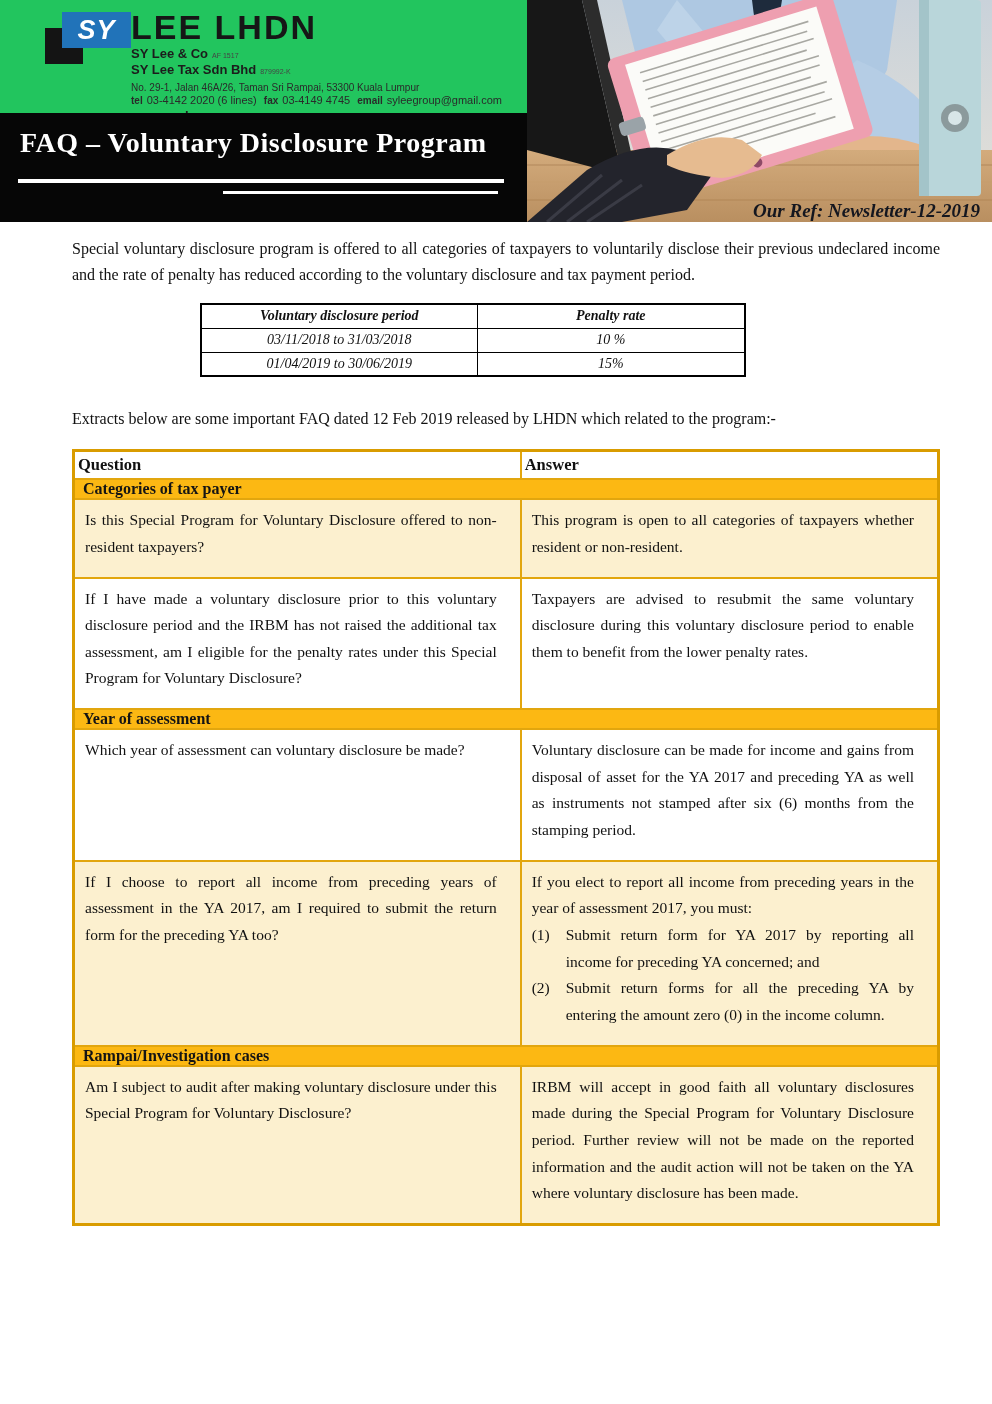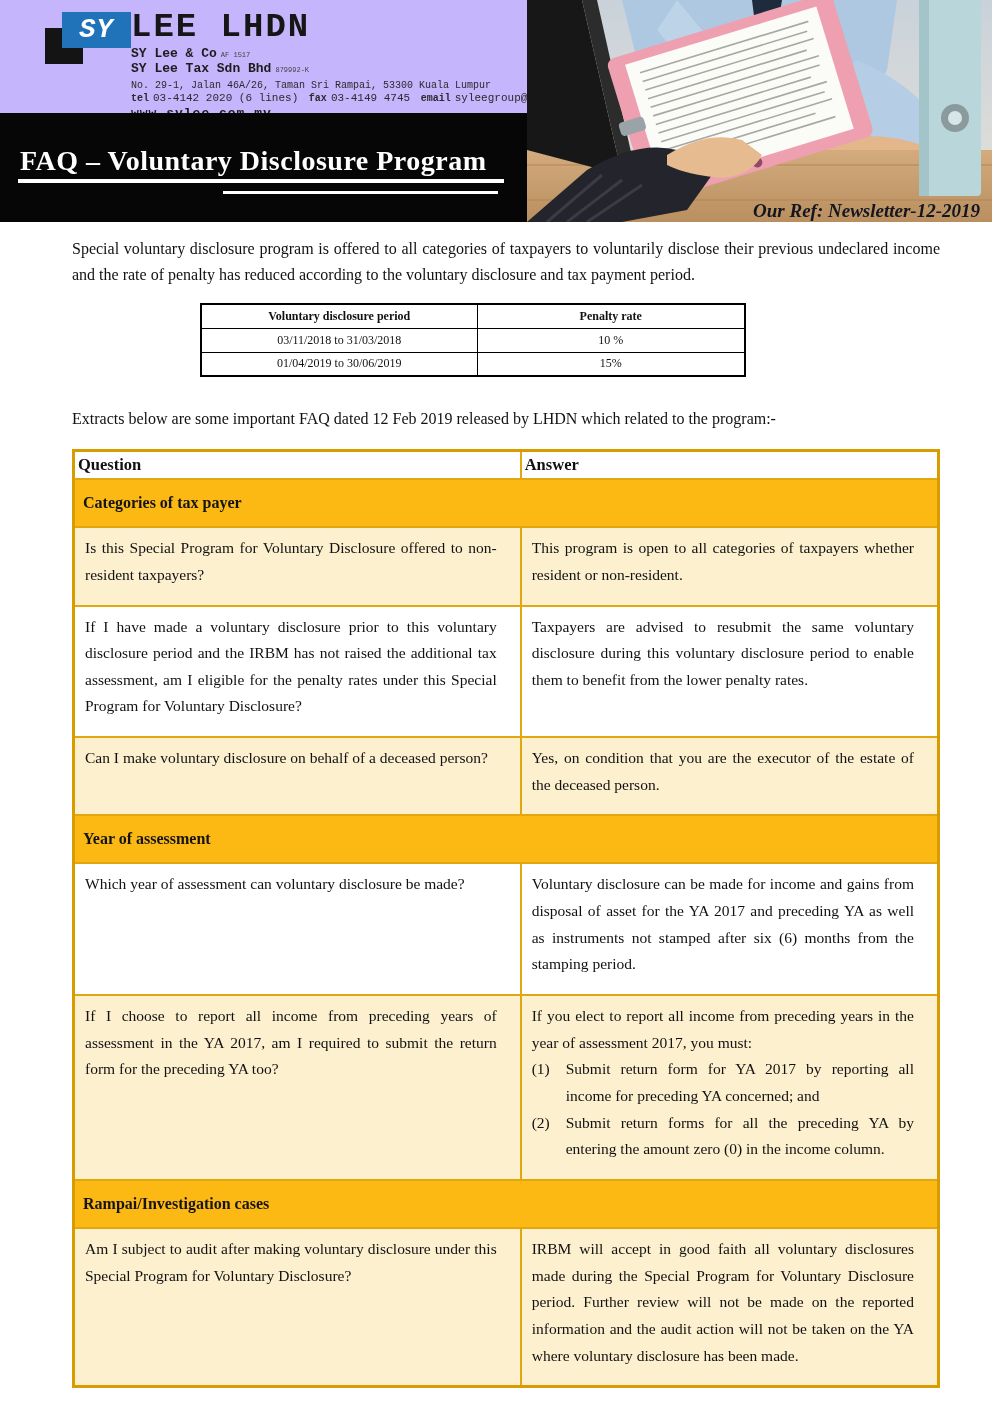--- a/index.html
+++ b/index.html
@@ -4,22 +4,22 @@
 <style>
   * { box-sizing: border-box; }
   html,body { margin:0; padding:0; background:#ffffff; }
   body {
     width:992px; height:1404px; position:relative; overflow:hidden;
     font-family:"Liberation Serif", serif; color:#111;
   }
   
   .masthead { position:relative; width:992px; height:222px; background:#060606; }
   .header-white {
-    position:absolute; left:0; top:0; width:527px; height:113px; background:#c4b5fd;
-    font-family:Liberation Mono, monospace;
+    position:absolute; left:0; top:0; width:527px; height:113px; background:#22c55e;
+    font-family:Liberation Sans, sans-serif;
   }
   .logo-mark { position:absolute; left:45px; top:12px; width:84px; height:50px; }
   .logo-black { position:absolute; left:0; top:16px; width:38px; height:36px; background:#141414; }
   .logo-blue {
     position:absolute; left:17px; top:0; width:69px; height:36px; background:#2173B9;
     color:#fff; font-weight:bold; font-size:27px; text-align:center; line-height:36px;
     font-style:italic; letter-spacing:1px;
   }
   .logo-text {
     position:absolute; left:131px; top:8px; font-size:34px; font-weight:800;
@@ -29,58 +29,58 @@
   .firm-line { font-size:13px; font-weight:bold; color:#1c1c1c; line-height:14px; }
   .firm-reg { font-size:7px; font-weight:normal; color:#444; margin-left:4px; }
   .address-line { font-size:10px; color:#2a2a2a; line-height:13px; margin-top:2px; white-space:nowrap; }
   .contact-line { font-size:11px; color:#2a2a2a; line-height:13px; white-space:nowrap; }
   .clabel { font-weight:bold; font-size:10px; }
   .csep { display:inline-block; width:4px; }
   .website-line { font-size:13px; font-weight:bold; color:#1c1c1c; letter-spacing:1px; margin-top:1px; }
   
   .banner { position:absolute; left:0; top:113px; width:527px; height:109px; background:#060606; }
   .banner-title {
-    margin:0; padding:32px 0 0 20px; color:#ffffff; font-size:28px; font-weight:bold;
+    margin:0; padding:14px 0 0 20px; color:#ffffff; font-size:28px; font-weight:bold;
     font-family:"Liberation Serif", serif; white-space:nowrap; letter-spacing:0.5px;
   }
   .rule1 { position:absolute; left:18px; top:66px; width:486px; height:4px; background:#ffffff; }
   .rule2 { position:absolute; left:223px; top:78px; width:275px; height:3px; background:#ffffff; }
   
   .photo { position:absolute; left:527px; top:0; width:465px; height:222px; overflow:hidden; }
   .photo svg { display:block; width:465px; height:222px; }
   .our-ref {
     position:absolute; right:12px; bottom:0; font-family:"Liberation Serif", serif;
     font-weight:bold; font-style:italic; font-size:19px; color:#14161f; white-space:nowrap;
   }
   
   main { padding:14px 52px 0 72px; }
   .intro { margin:0; font-size:16px; line-height:1.6; text-align:justify; }
   .penalty-table {
     margin:16px 0 0 128px; border-collapse:collapse; width:546px;
     border:2px solid #000; font-size:16px;
   }
   .penalty-table th, .penalty-table td {
-    border:1px solid #000; text-align:center; padding:2px 4px; height:24px; font-size:12px;
+    border:1px solid #000; text-align:center; padding:2px 4px; height:24px; font-size:14px;font-style:italic;
   }
   .penalty-table th { font-weight:bold; }
   .penalty-col1 { width:277px; }
   .penalty-col2 { width:269px; }
   .extracts { margin:30px 0 0 0; font-size:16px; line-height:1.5; }
   
   .faq-table {
     margin-top:18px; width:100%; border-collapse:collapse;
     border:3px solid #D99C00; font-size:15.5px;
   }
   .faq-table th {
     border:2px solid #E2A60E; background:#ffffff; font-size:16.5px; font-weight:bold;
     text-align:left; padding:3px; height:26px;
   }
   .faq-table td { border:2px solid #E2A60E; }
   .section-row td {
-    background:#FCB813; font-weight:bold; font-size:16px; padding:14px 8px; height:15px;
+    background:#FCB813; font-weight:bold; font-size:16px; padding:0 8px; height:15px;
     color:#141414;
   }
   .q-cell, .a-cell {
     vertical-align:top; padding:7px 23px 16px 10px; line-height:1.72; text-align:justify;
     background:#ffffff;
   }
   .shade { background:#FCF0CF !important; }
   .ans-p { text-align:justify; }
   .ans-li { display:flex; }
   .ans-marker { flex:0 0 34px; }
@@ -227,26 +227,20 @@
           <td class="a-cell shade">
             <div class="ans-p">This program is open to all categories of taxpayers whether resident or non-resident.</div>
           </td>
         </tr>
         <tr>
           <td class="q-cell">If I have made a voluntary disclosure prior to this voluntary disclosure period and the IRBM has not raised the additional tax assessment, am I eligible for the penalty rates under this Special Program for Voluntary Disclosure?</td>
           <td class="a-cell">
             <div class="ans-p">Taxpayers are advised to resubmit the same voluntary disclosure during this voluntary disclosure period to enable them to benefit from the lower penalty rates.</div>
           </td>
         </tr>
-        <tr>
-          <td class="q-cell shade">Can I make voluntary disclosure on behalf of a deceased person?</td>
-          <td class="a-cell shade">
-            <div class="ans-p">Yes, on condition that you are the executor of the estate of the deceased person.</div>
-          </td>
-        </tr>
         <tr class="section-row">
           <td colspan="2">Year of assessment</td>
         </tr>
         <tr>
           <td class="q-cell">Which year of assessment can voluntary disclosure be made?</td>
           <td class="a-cell">
             <div class="ans-p">Voluntary disclosure can be made for income and gains from disposal of asset for the YA 2017 and preceding YA as well as instruments not stamped after six (6) months from the stamping period.</div>
           </td>
         </tr>
         <tr>

